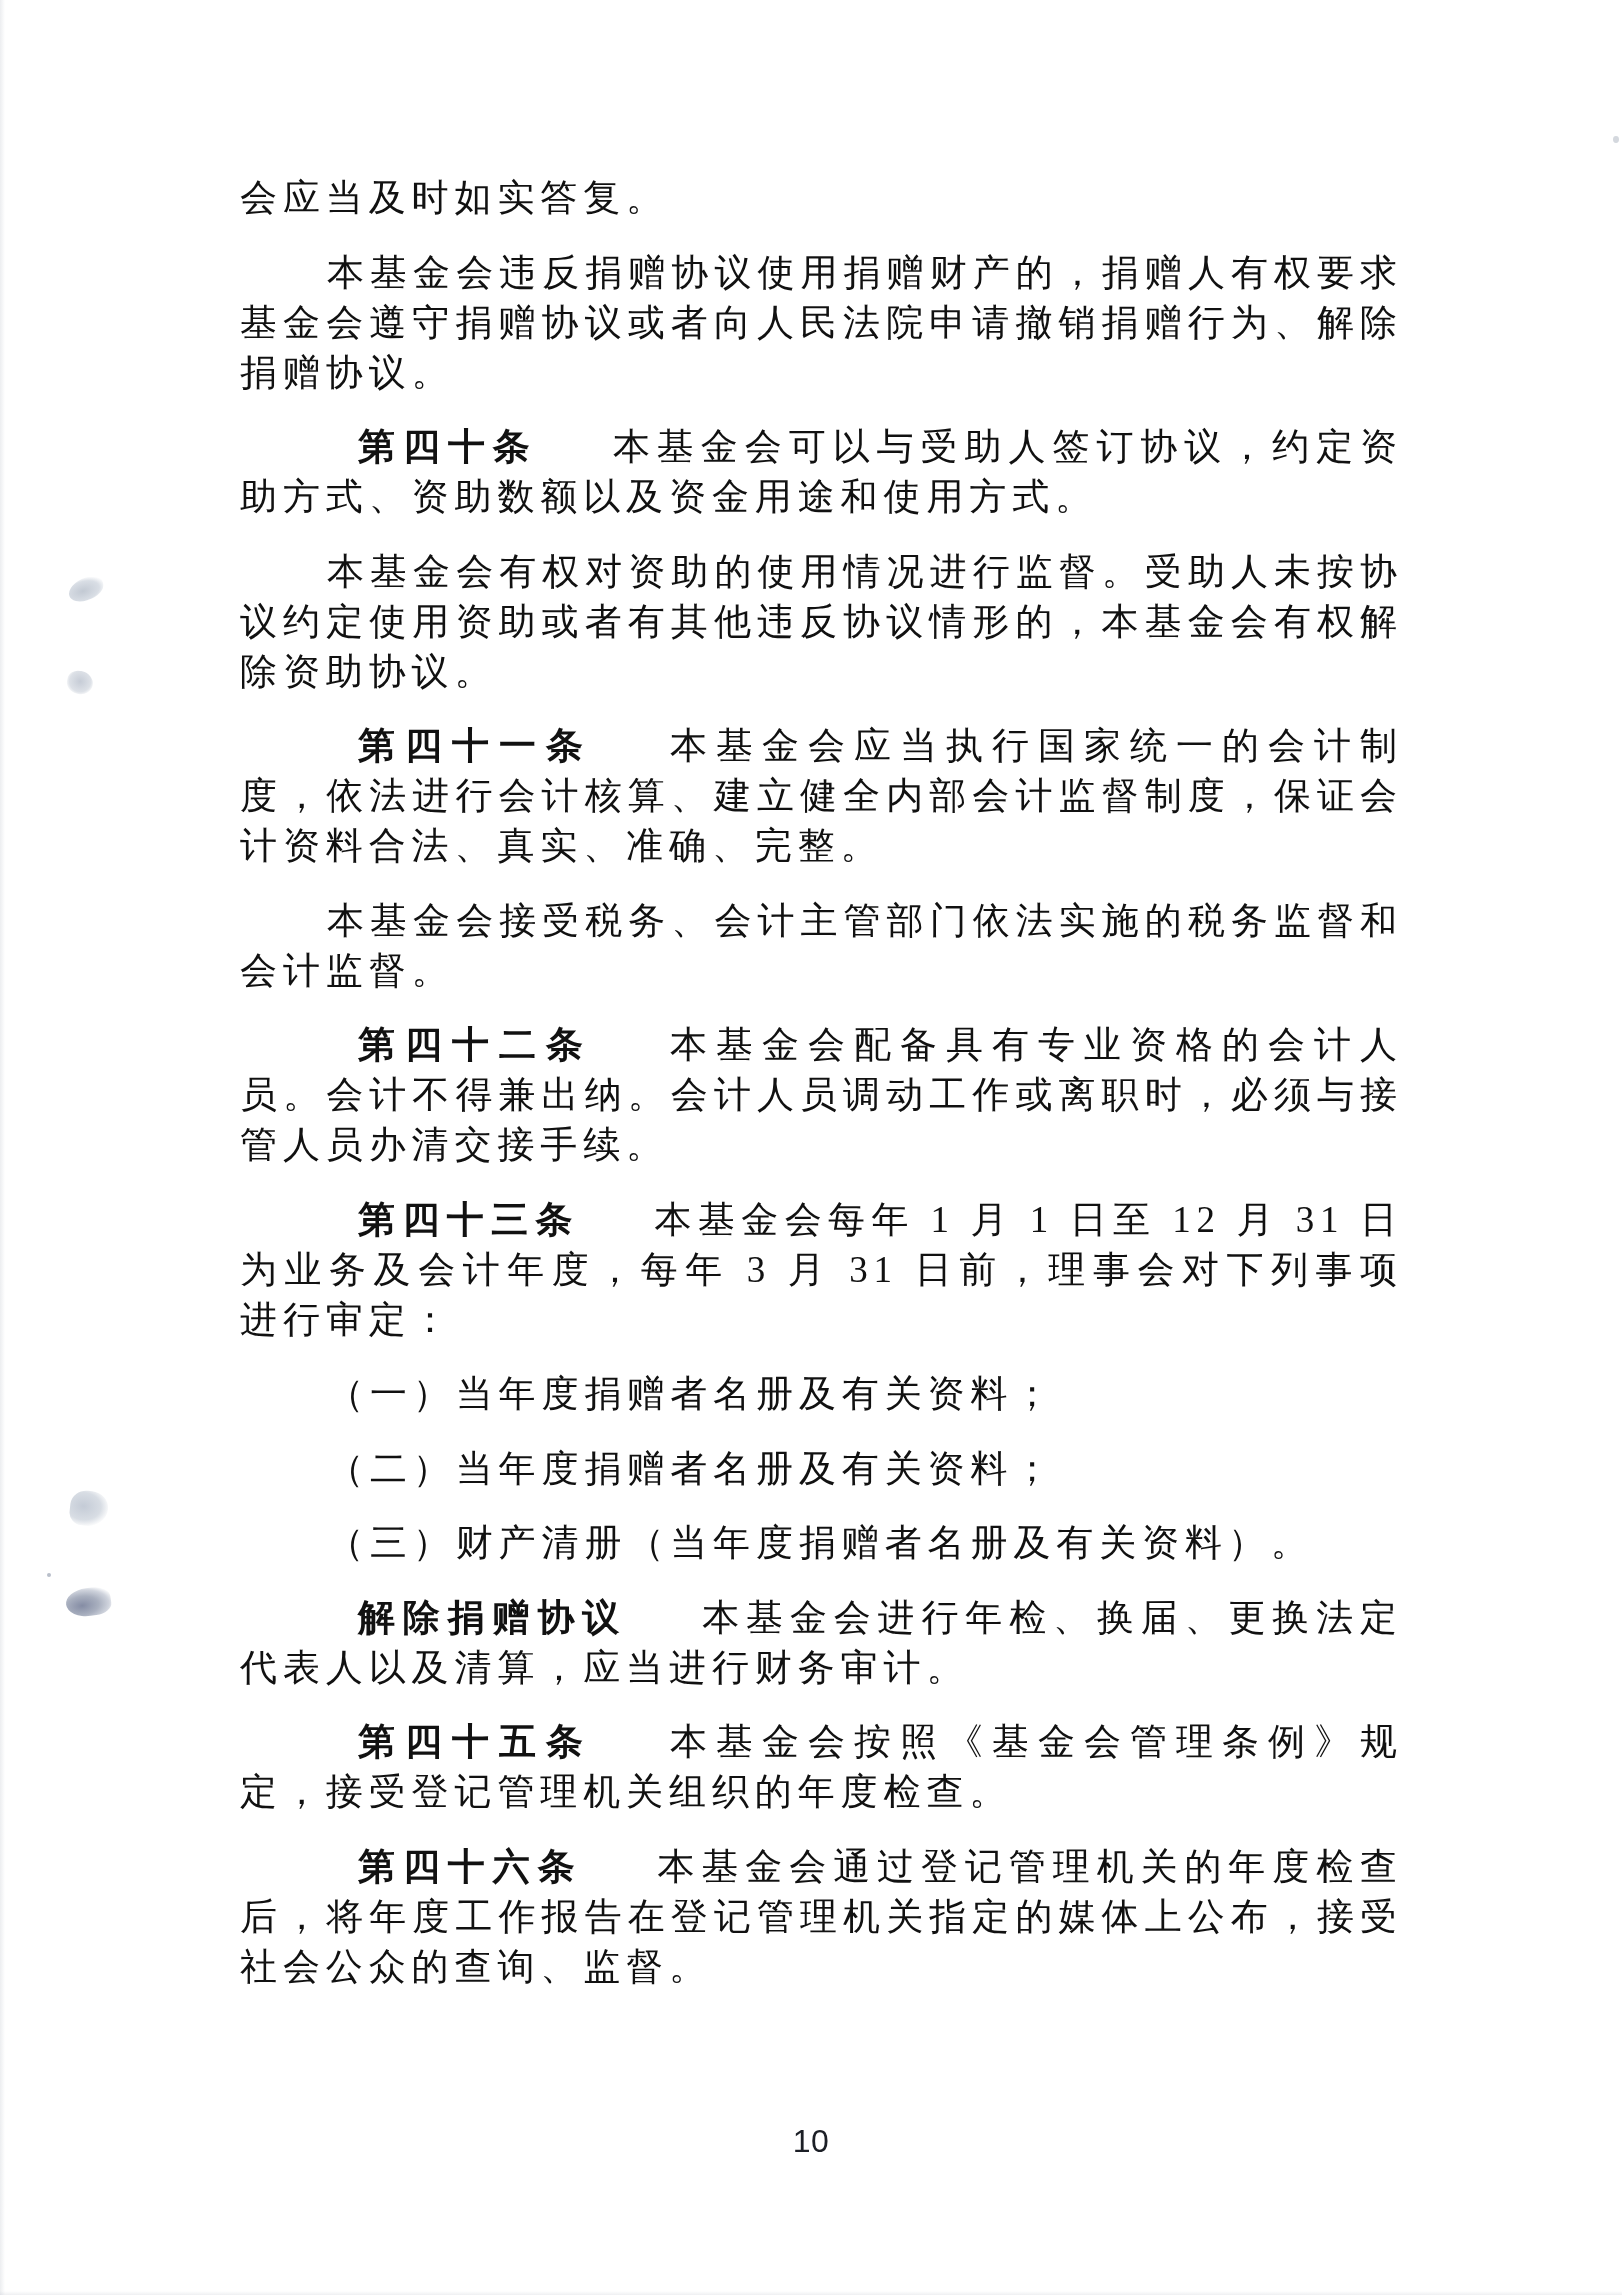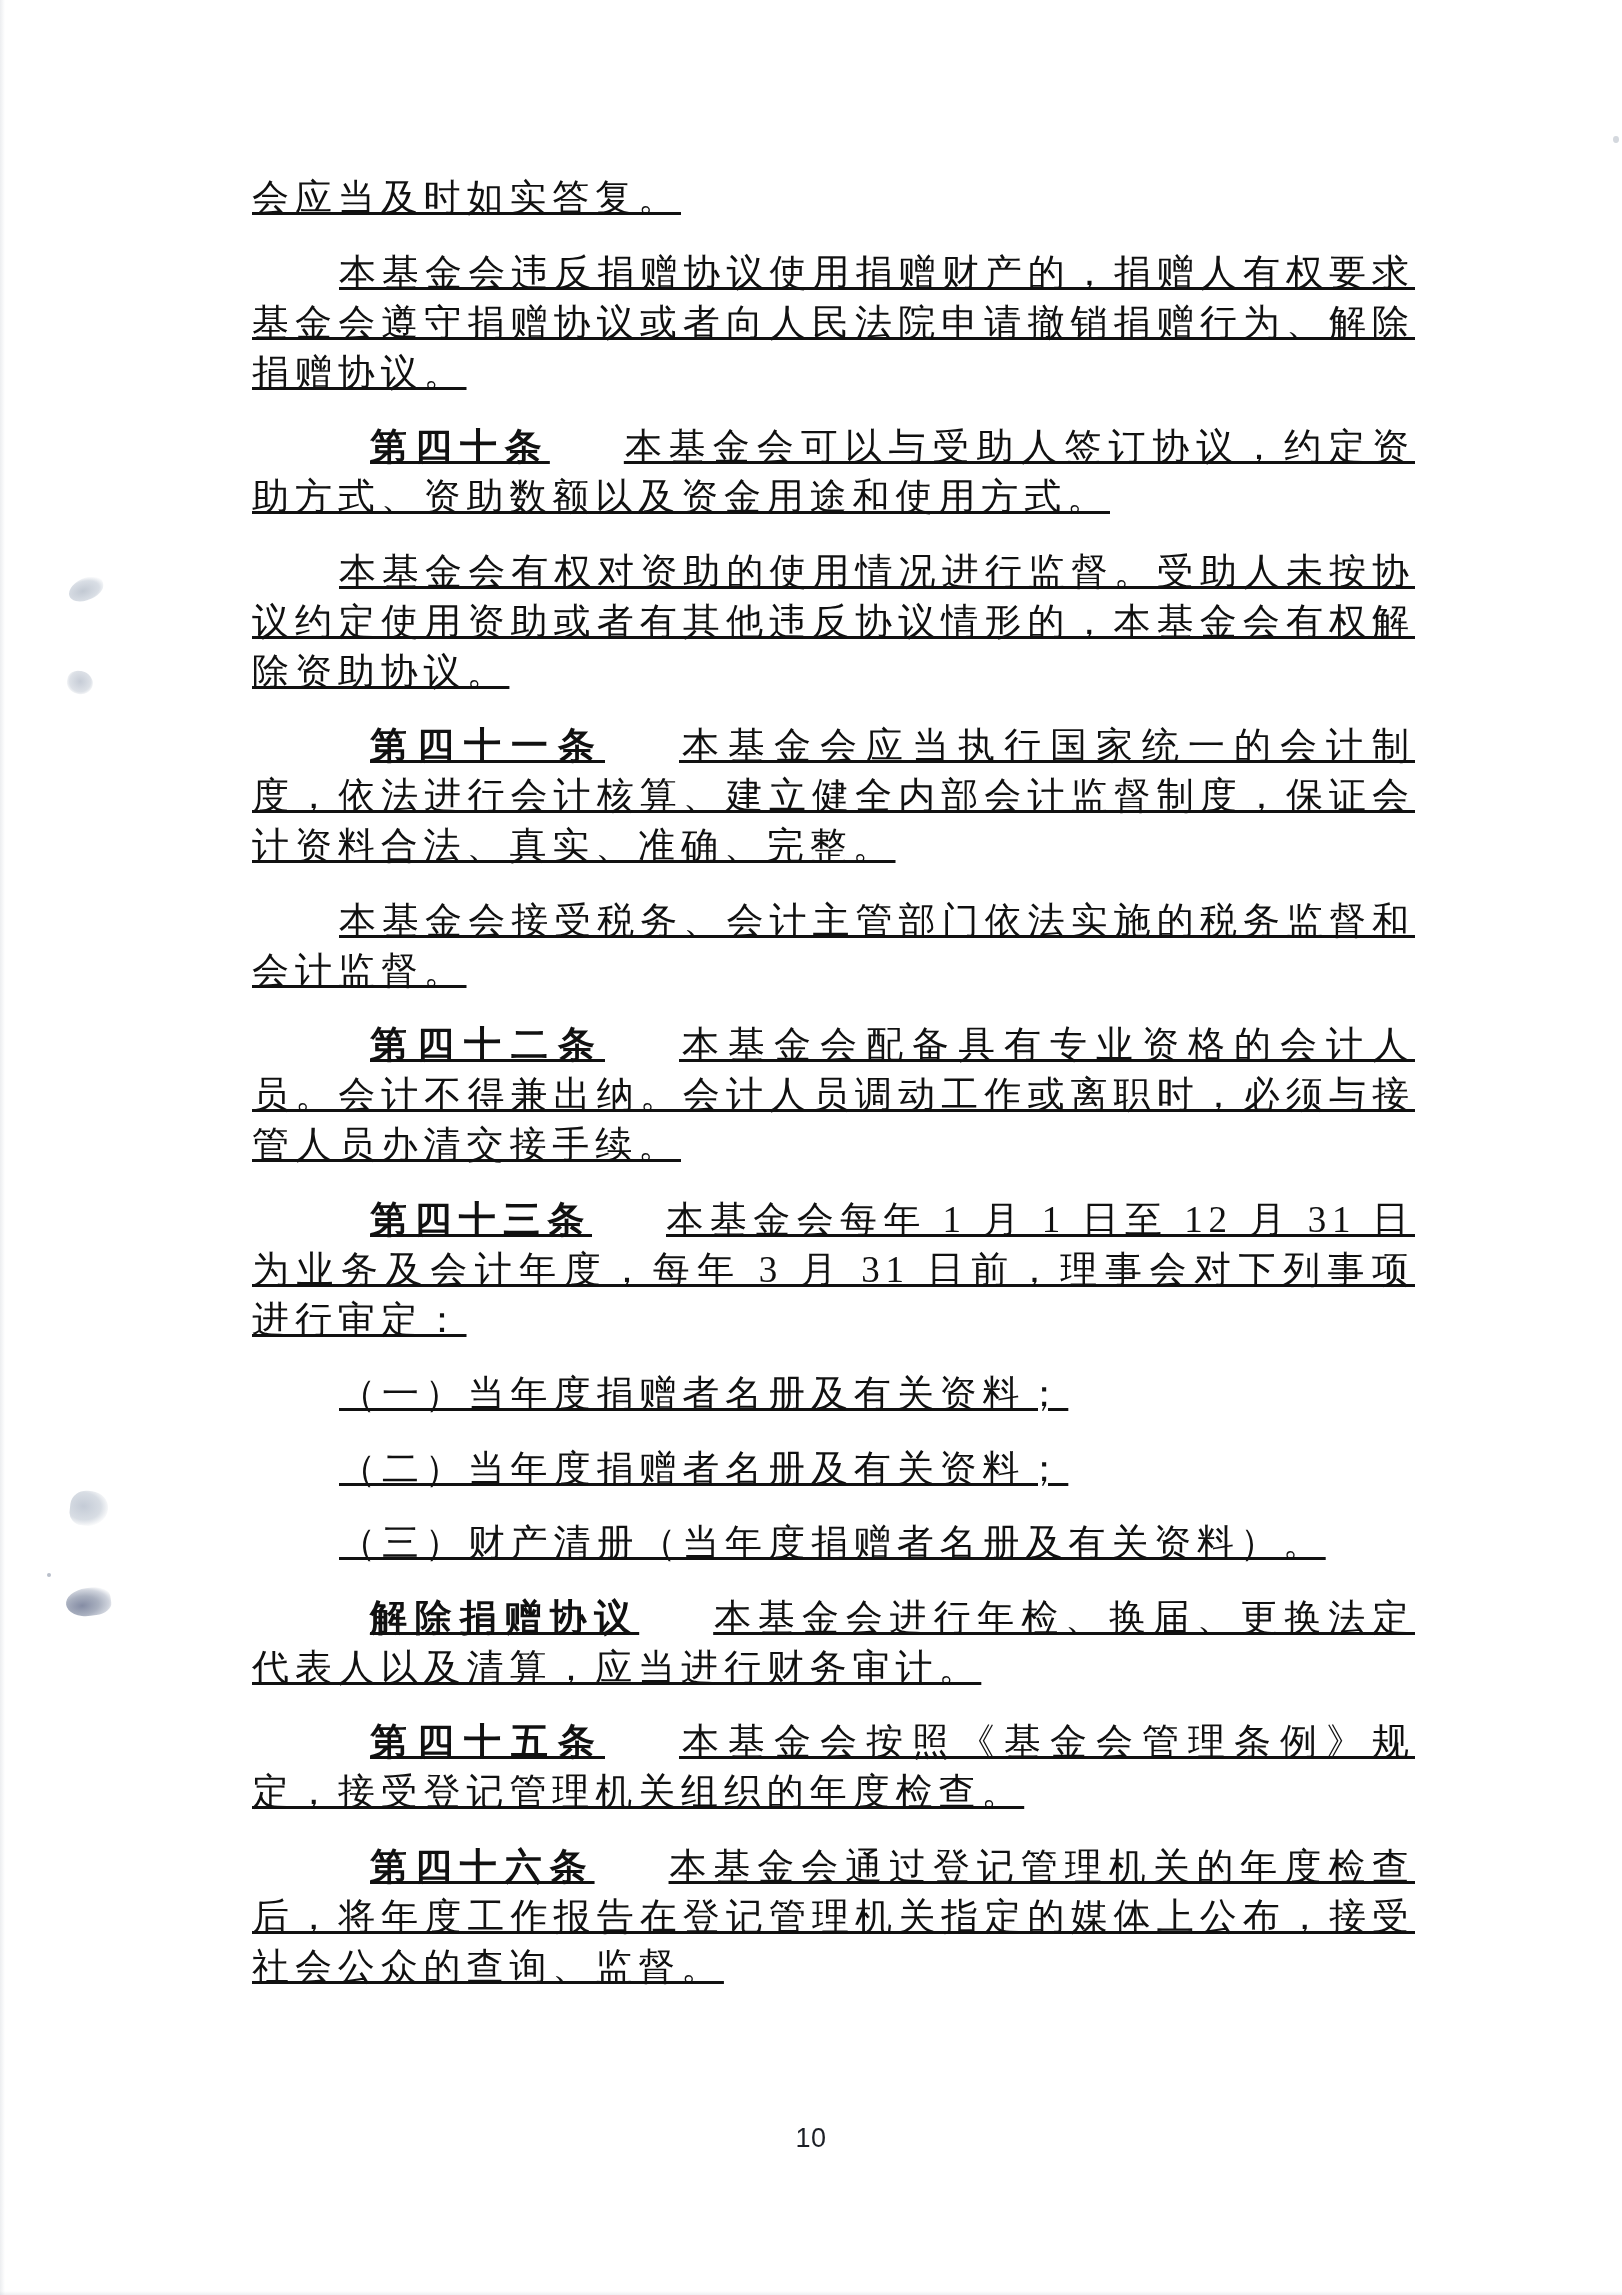--- a/index.html
+++ b/index.html
@@ -26,30 +26,29 @@
     background: linear-gradient(to right, rgba(180,186,196,0.25), rgba(180,186,196,0));
   }
   .edge-bottom {
     position: absolute;
     left: 0; bottom: 0;
     width: 1622px; height: 3.9px;
     background: linear-gradient(to top, rgba(180,186,196,0.22), rgba(180,186,196,0));
   }
   .doc-content {
     position: absolute;
-    left: 252px;
+    left: 240px;
     top: 173px;
     width: 1163px;
     color: #111111;
     font-size: 37px;
     line-height: 50px;
     letter-spacing: 5.9px;
     text-align: justify;
     text-justify: inter-ideograph;
-    text-decoration: underline;
   }
   .doc-content p.para {
     margin: 0 0 24.5px 0;
     padding: 0;
   }
   .doc-content p.para.indent {
     text-indent: 87px;
   }
   .art-num {
     font-weight: bold;
@@ -60,21 +59,21 @@
     display: inline-block;
     width: 74px;
   }
   .page-number {
     position: absolute;
     left: 0;
     top: 2123px;
     width: 1622px;
     text-align: center;
     font-family: "Liberation Sans", "DejaVu Sans", sans-serif;
-    font-size: 27px;
+    font-size: 32px;
     letter-spacing: 0.5px;
     color: #1c1f26;
   }
   
   .smudge {
     position: absolute;
     pointer-events: none;
   }
   .smudge-1 {
     left: 68px; top: 578px;

